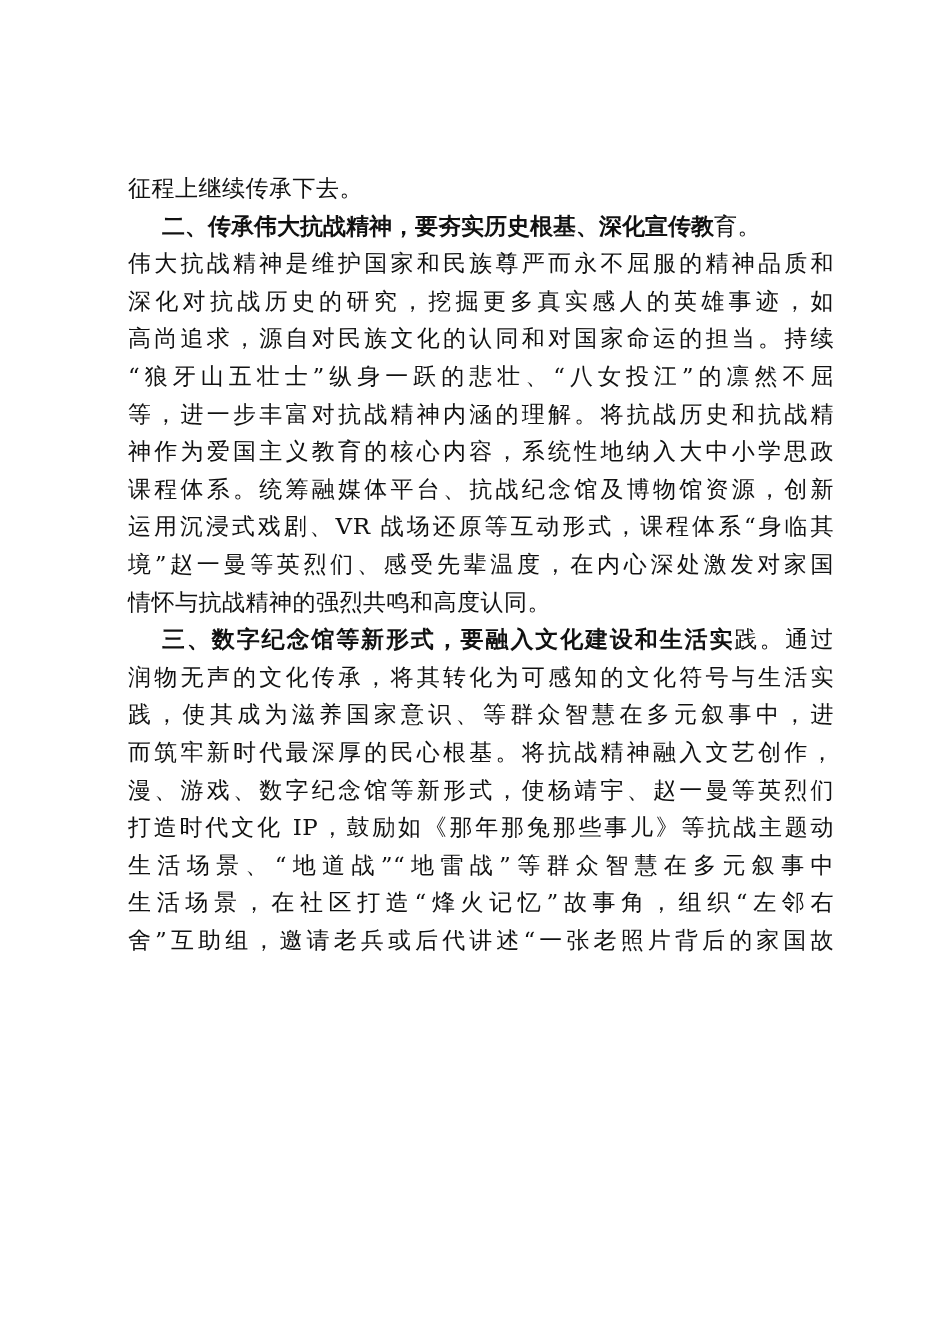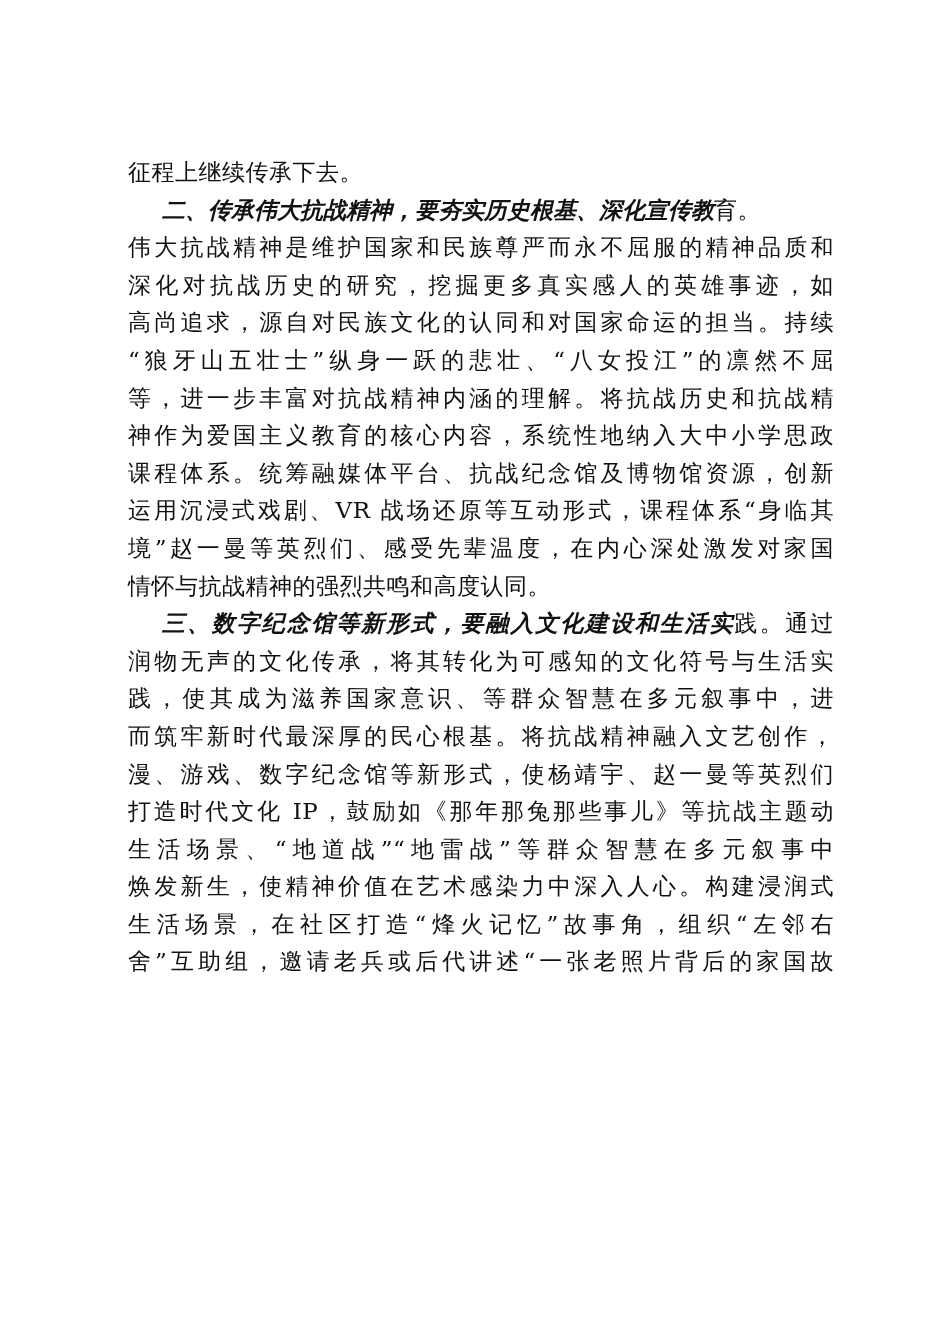--- a/index.html
+++ b/index.html
@@ -1,32 +1,32 @@
 <!DOCTYPE html>
 <html><head>
   <meta charset="utf-8">
   <style>
     html, body { margin: 0; padding: 0; background: #ffffff; }
     body { width: 950px; height: 1344px; position: relative; overflow: hidden; }
     .page {
       position: absolute; left: 0; top: 0; width: 950px; height: 1344px; background: #ffffff;
     }
     .content {
-      position: absolute; left: 128px; top: 154px; width: 706px;
+      position: absolute; left: 128px; top: 170px; width: 706px;
       font-family: "DejaVu Serif", "Liberation Serif", serif;
       font-size: 23px; color: #111111;
     }
     .line {
       height: 37.6px; line-height: 37.6px; white-space: nowrap;
       text-align: justify; text-align-last: justify;
       letter-spacing: 0.5px;
     }
     .line.last { text-align-last: left; }
     .line.indent { padding-left: 34px; }
-    .bold { font-family: "DejaVu Sans", "Liberation Sans", sans-serif; font-weight: bold; letter-spacing: 0; font-style: italic; }
+    .bold { font-family: "DejaVu Sans", "Liberation Sans", sans-serif; font-weight: bold; letter-spacing: 0; }
   </style>
 </head>
 <body>
 
 <div class="page">
   <div class="content">
 
     <div class="line last">征程上继续传承下去。</div>
 
     <div class="line indent last"><span class="bold">二、传承伟大抗战精神，要夯实历史根基、深化宣传教</span><span>育。</span></div>
@@ -41,18 +41,17 @@
     <div class="line">境”赵一曼等英烈们、感受先辈温度，在内心深处激发对家国</div>
     <div class="line last">情怀与抗战精神的强烈共鸣和高度认同。</div>
 
     <div class="line indent"><span class="bold">三、数字纪念馆等新形式，要融入文化建设和生活实</span><span>践。通过</span></div>
     <div class="line">润物无声的文化传承，将其转化为可感知的文化符号与生活实</div>
     <div class="line">践，使其成为滋养国家意识、等群众智慧在多元叙事中，进</div>
     <div class="line">而筑牢新时代最深厚的民心根基。将抗战精神融入文艺创作，</div>
     <div class="line">漫、游戏、数字纪念馆等新形式，使杨靖宇、赵一曼等英烈们</div>
     <div class="line">打造时代文化 IP，鼓励如《那年那兔那些事儿》等抗战主题动</div>
     <div class="line">生活场景、“地道战”“地雷战”等群众智慧在多元叙事中</div>
-    <div class="line">焕发新生，使精神价值在艺术感染力中深入人心。构建浸润式</div>
     <div class="line">生活场景，在社区打造“烽火记忆”故事角，组织“左邻右</div>
     <div class="line">舍”互助组，邀请老兵或后代讲述“一张老照片背后的家国故</div>
 
   </div>
 </div>
 
 </body></html>

